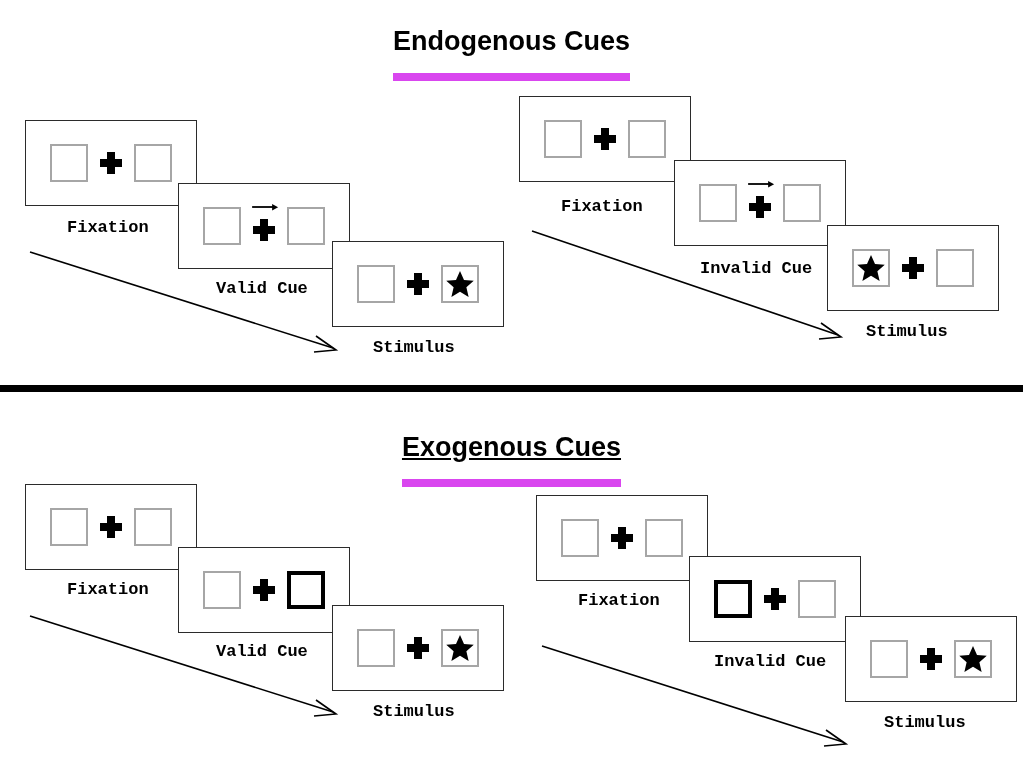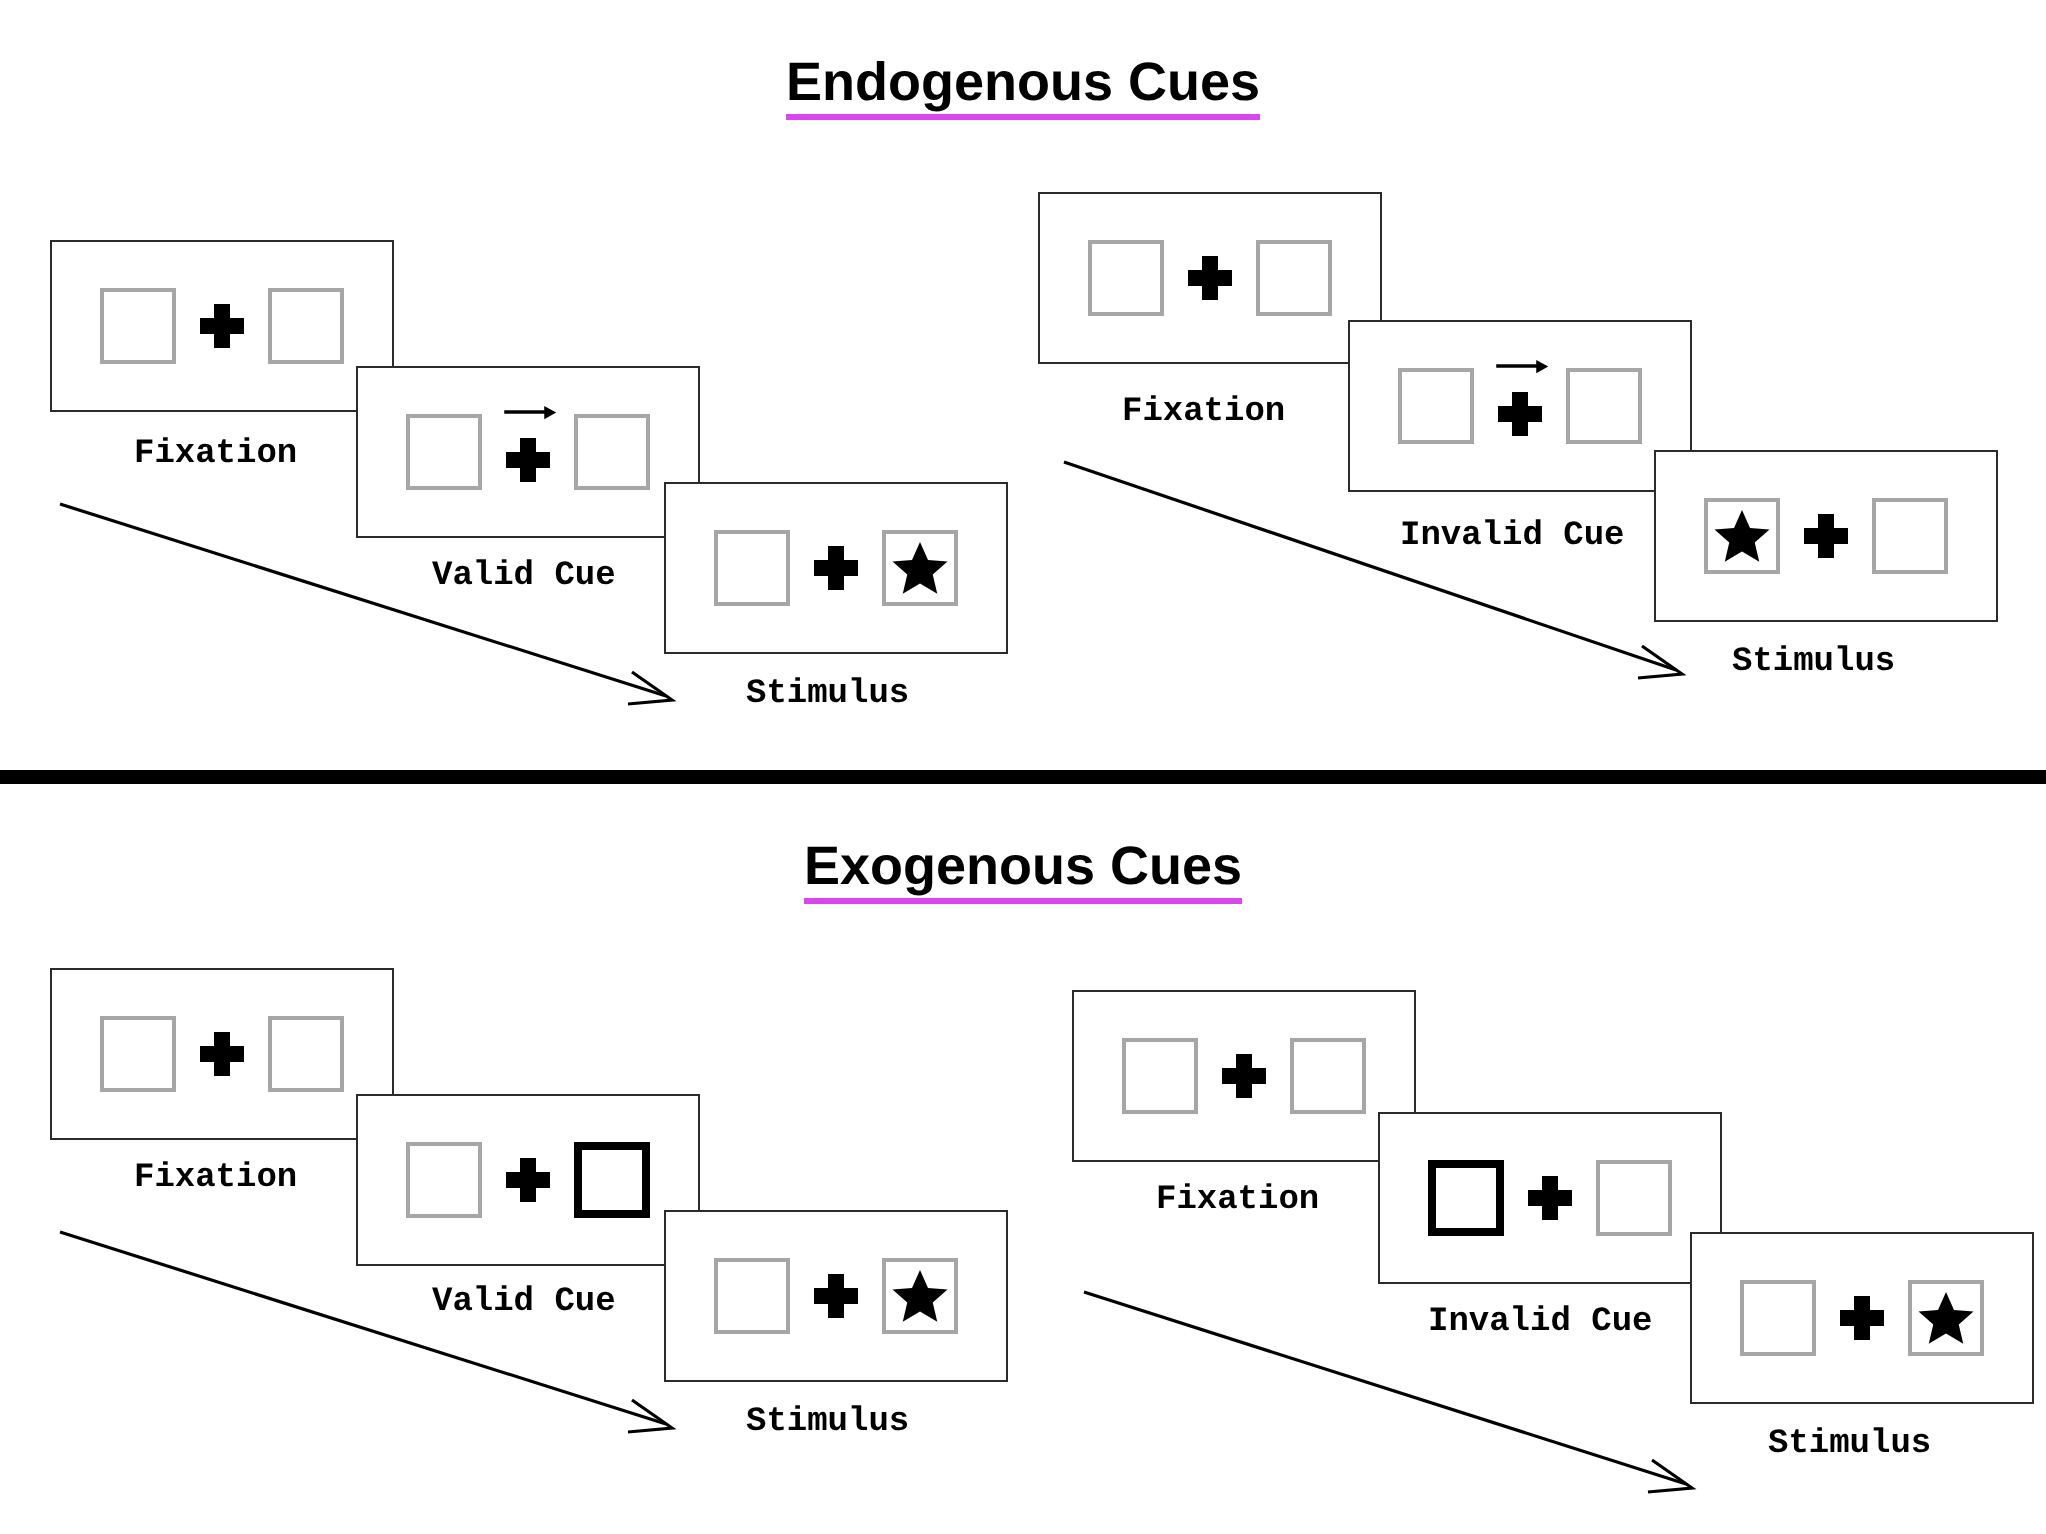--- a/index.html
+++ b/index.html
@@ -21,22 +21,22 @@
     position: absolute;
     width: 100%;
     left: 0;
     text-align: center;
     font-size: 27px;
     font-weight: bold;
     letter-spacing: 0px;
     color: #000;
   }
   .section-title span.ttl {
-    border-bottom: 3px solid #d946ef;
-    padding-bottom: 1px;
+    border-bottom: 8px solid #d946ef;
+    padding-bottom: 17px;
   }
 
   
   .divider {
     position: absolute;
     left: 0;
     width: 1023px;
     height: 7px;
     background: #000;
   }
@@ -244,21 +244,21 @@
     <div class="plus-wrap">
       <div class="plus"></div>
     </div>
     <div class="box"></div>
   </div>
 </div>
 <div class="caption" style="left:866px; top:322px;">Stimulus</div>
 
 <div class="divider" style="top:385px;"></div>
 
-<div class="section-title" style="top:418px;">
+<div class="section-title" style="top:432px;text-decoration:underline;">
   <span class="ttl">Exogenous Cues</span>
 </div>
 
 <div class="flow-arrow" style="left:28px; top:612px; width:320px; height:112px;">
   <svg width="320" height="112" viewBox="0 0 320 112">
     <line x1="2" y1="4" x2="305" y2="100" stroke="#000" stroke-width="1.6"></line>
     <polyline points="288,88 308,102 286,104" fill="none" stroke="#000" stroke-width="1.6"></polyline>
   </svg>
 </div>
 

